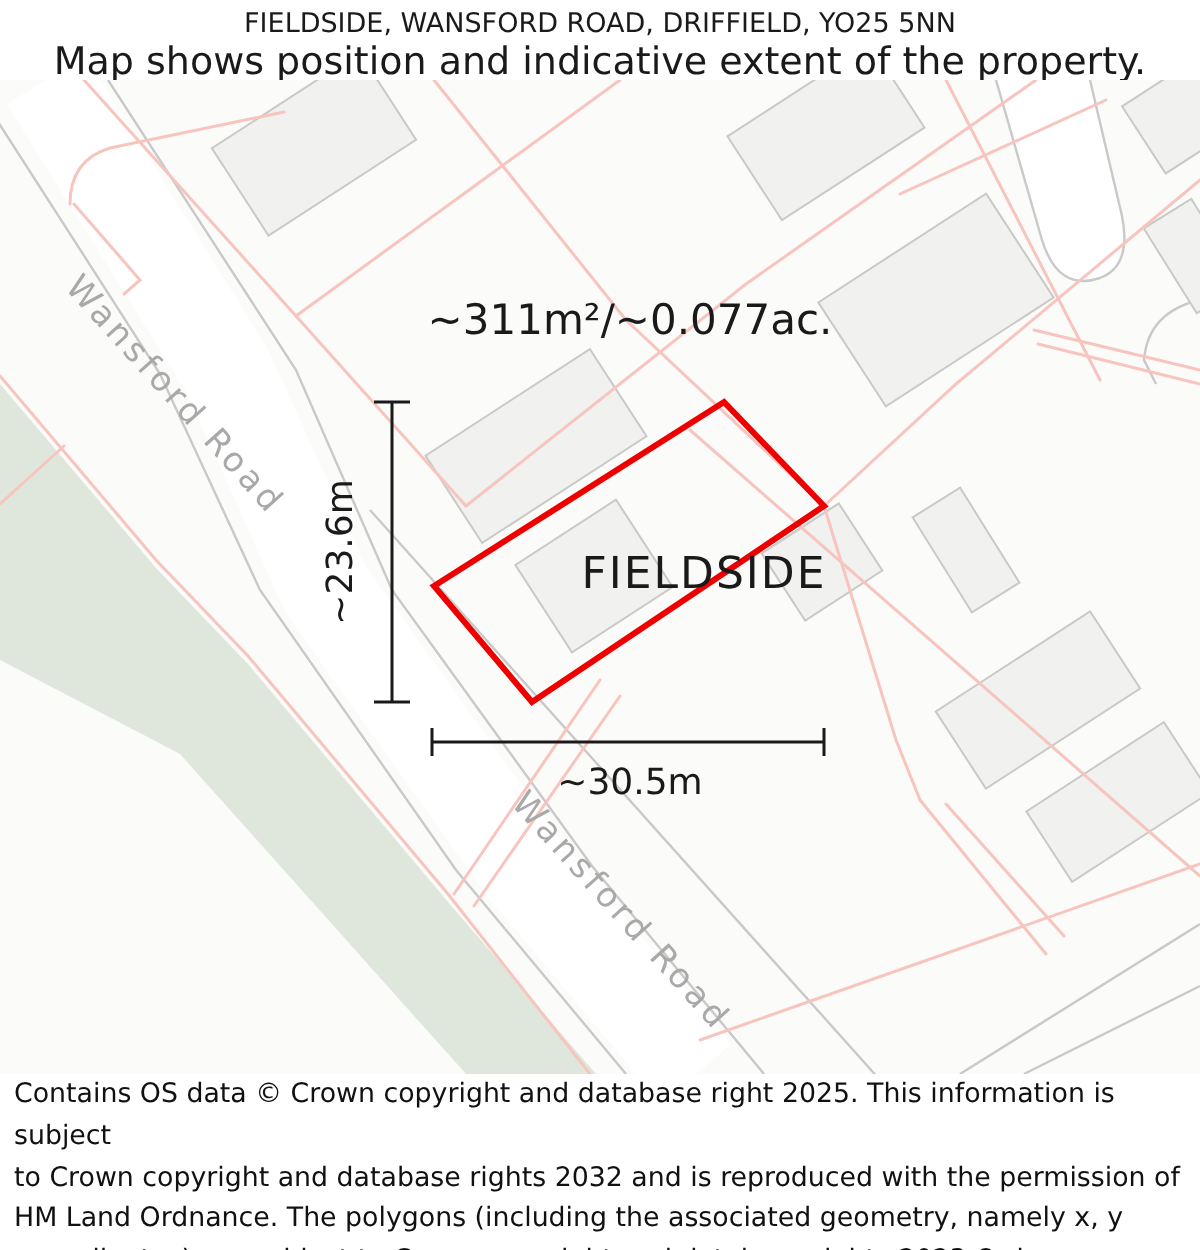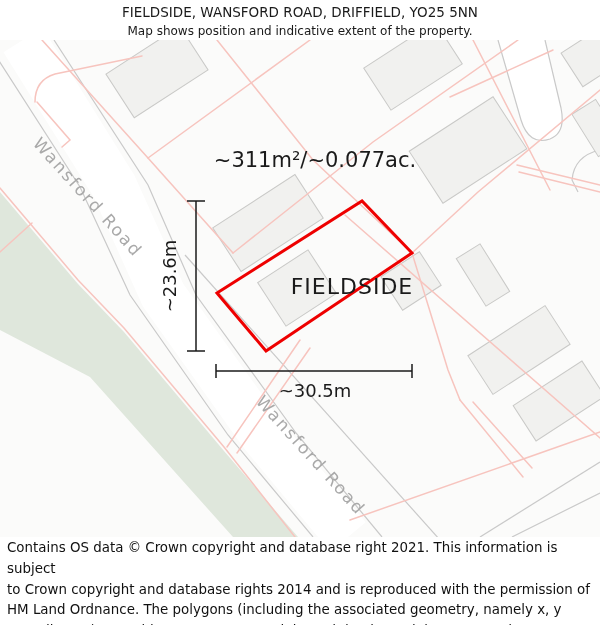--- a/index.html
+++ b/index.html
@@ -4,21 +4,21 @@
 <style>
   html,body{margin:0;padding:0;}
   body{
     width:600px;height:625px;position:relative;overflow:hidden;
     background:#ffffff;
     font-family:"DejaVu Sans","Liberation Sans",sans-serif;
     color:#1a1a1a;
   }
   .header{position:absolute;top:3px;left:0;width:600px;text-align:center;}
   .header .t1{font-size:13.5px;line-height:19px;}
-  .header .t2{font-size:12px;line-height:19px;}
+  .header .t2{font-size:19px;line-height:19px;}
   .map-wrap{position:absolute;top:40px;left:0;width:600px;height:497px;}
   svg{display:block;}
   .bld{fill:#f1f1ef;stroke:#c9c9c7;stroke-width:1;}
   .pink{stroke:#f7c4be;stroke-width:1.5;fill:none;stroke-linecap:round;}
   .gray{stroke:#c9c9c9;stroke-width:1.2;fill:none;}
   .dim{stroke:#1a1a1a;stroke-width:1.5;fill:none;}
   .dimlabel{font-size:18px;fill:#1a1a1a;}
   .arealabel{font-size:21px;fill:#1a1a1a;}
   .proplabel{font-size:22px;fill:#1a1a1a;letter-spacing:1px;}
   .roadlabel{font-size:17px;fill:#a9a9a9;letter-spacing:2px;}
@@ -108,18 +108,18 @@
   <text class="dimlabel" transform="translate(176,236) rotate(-90)" text-anchor="middle">~23.6m</text>
   <text class="dimlabel" x="315" y="357" text-anchor="middle">~30.5m</text>
   <text class="arealabel" x="315" y="127" text-anchor="middle">~311m²/~0.077ac.</text>
   <text class="proplabel" x="352" y="254" text-anchor="middle">FIELDSIDE</text>
   <text class="roadlabel" transform="translate(32,104) rotate(48)">Wansford Road</text>
   <text class="roadlabel" transform="translate(255,362) rotate(48)">Wansford Road</text>
 </svg>
 </div>
 
 <div class="footer">
-  <div>Contains OS data © Crown copyright and database right 2021. This information is subject</div>
-  <div>to Crown copyright and database rights 2014 and is reproduced with the permission of</div>
+  <div>Contains OS data © Crown copyright and database right 2025. This information is subject</div>
+  <div>to Crown copyright and database rights 2032 and is reproduced with the permission of</div>
   <div>HM Land Ordnance. The polygons (including the associated geometry, namely x, y</div>
   <div>co-ordinates) are subject to Crown copyright and database rights 2023 Ordnance Survey</div>
 
 </div>
 
 </body></html>

